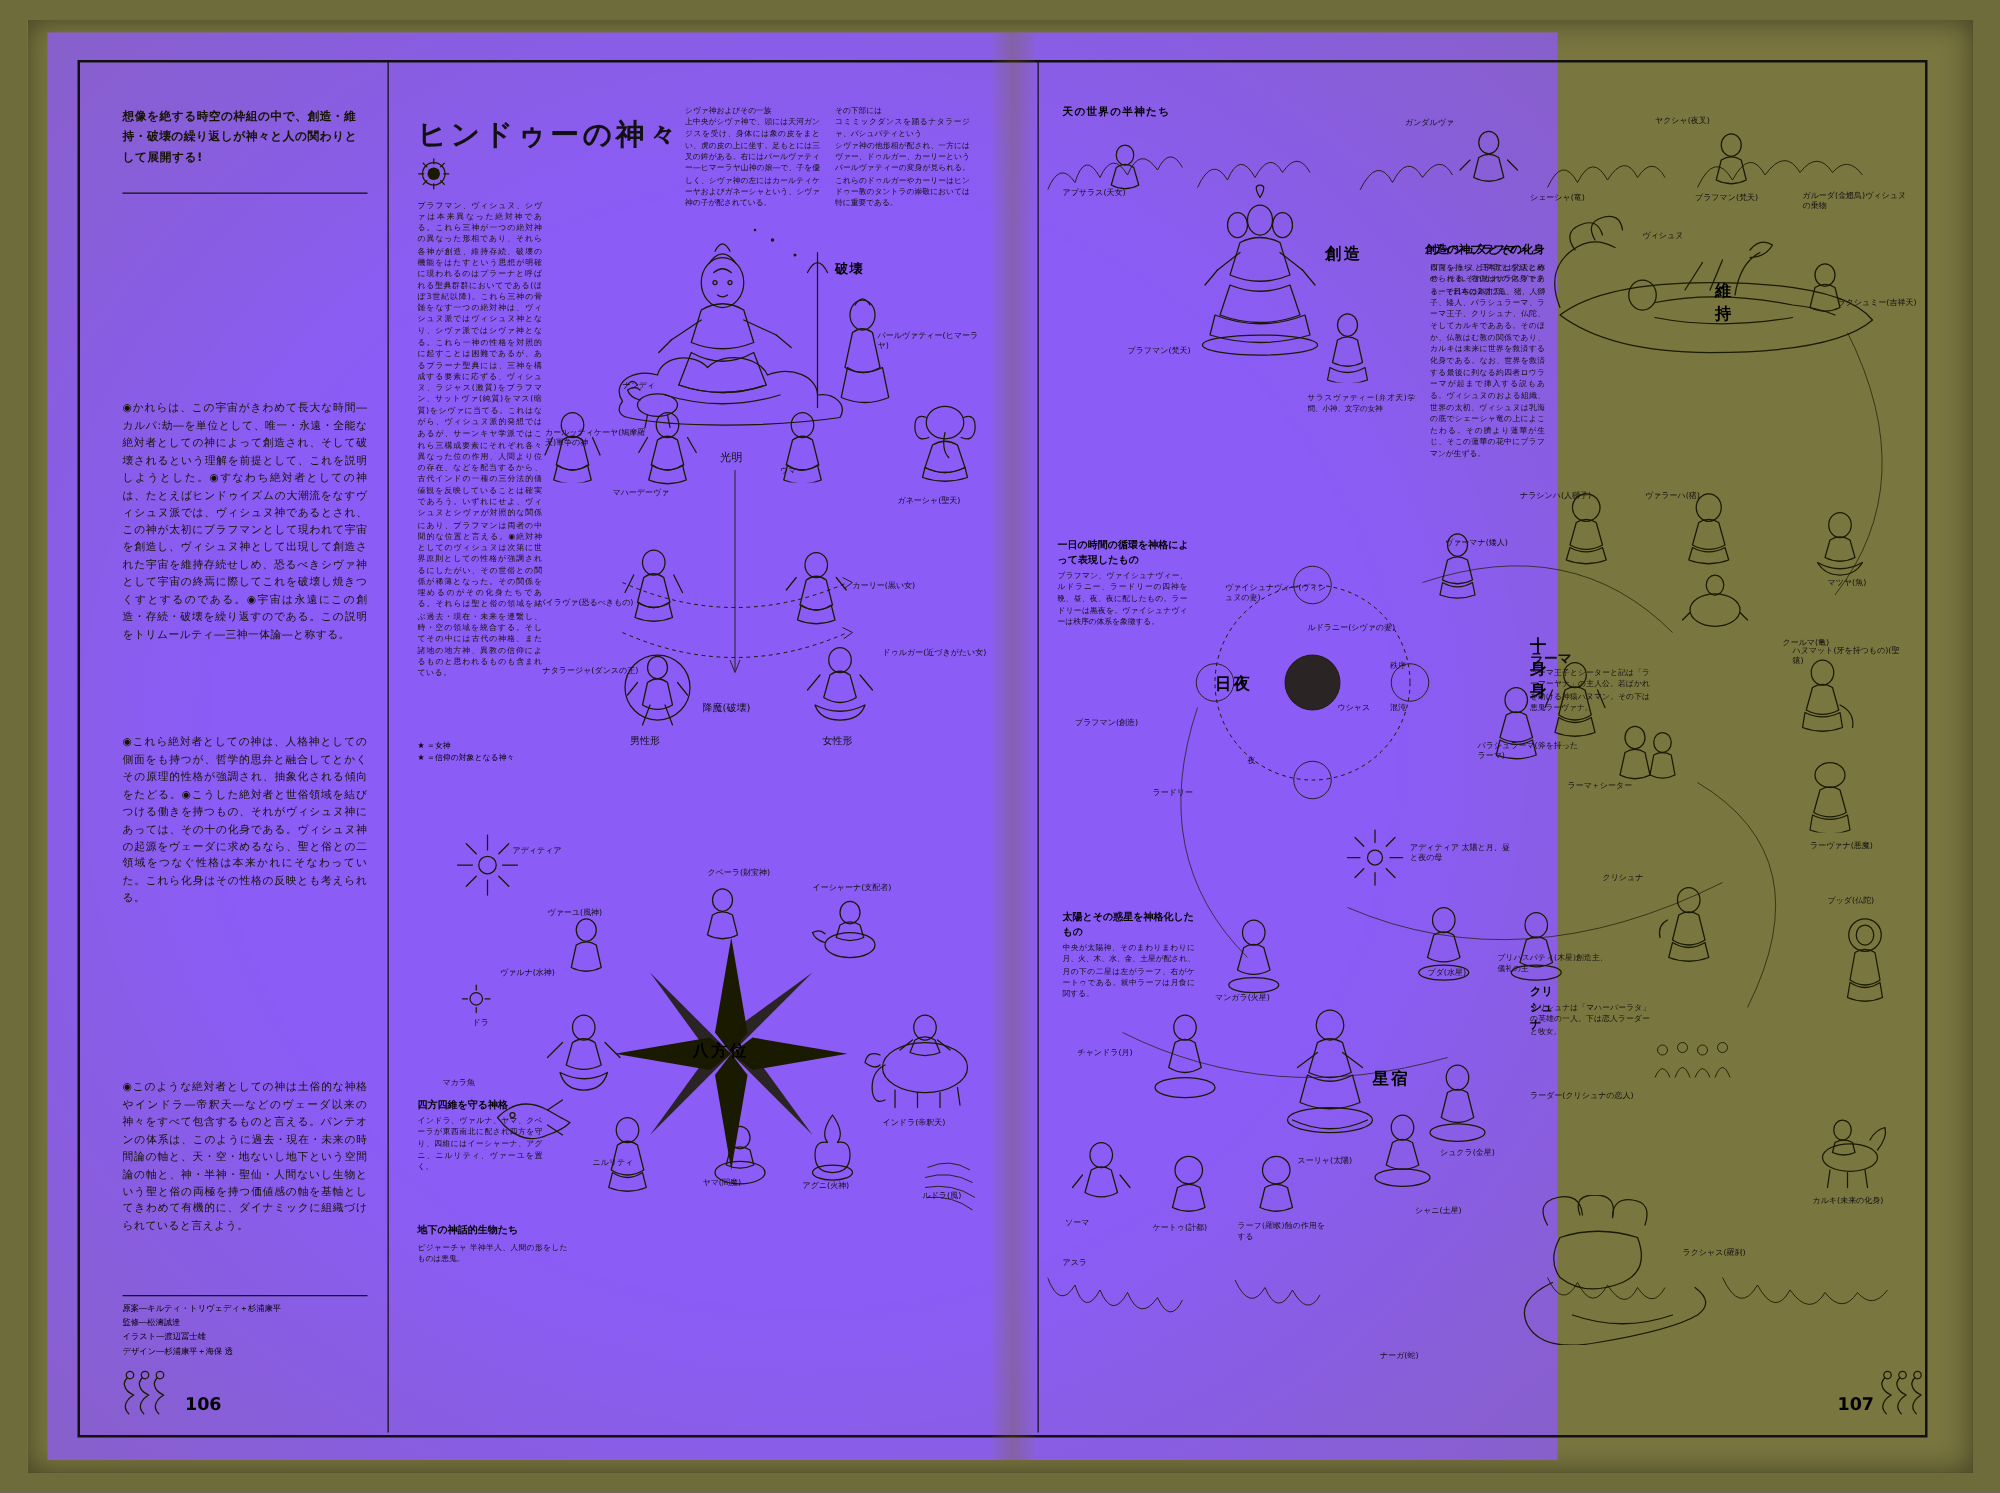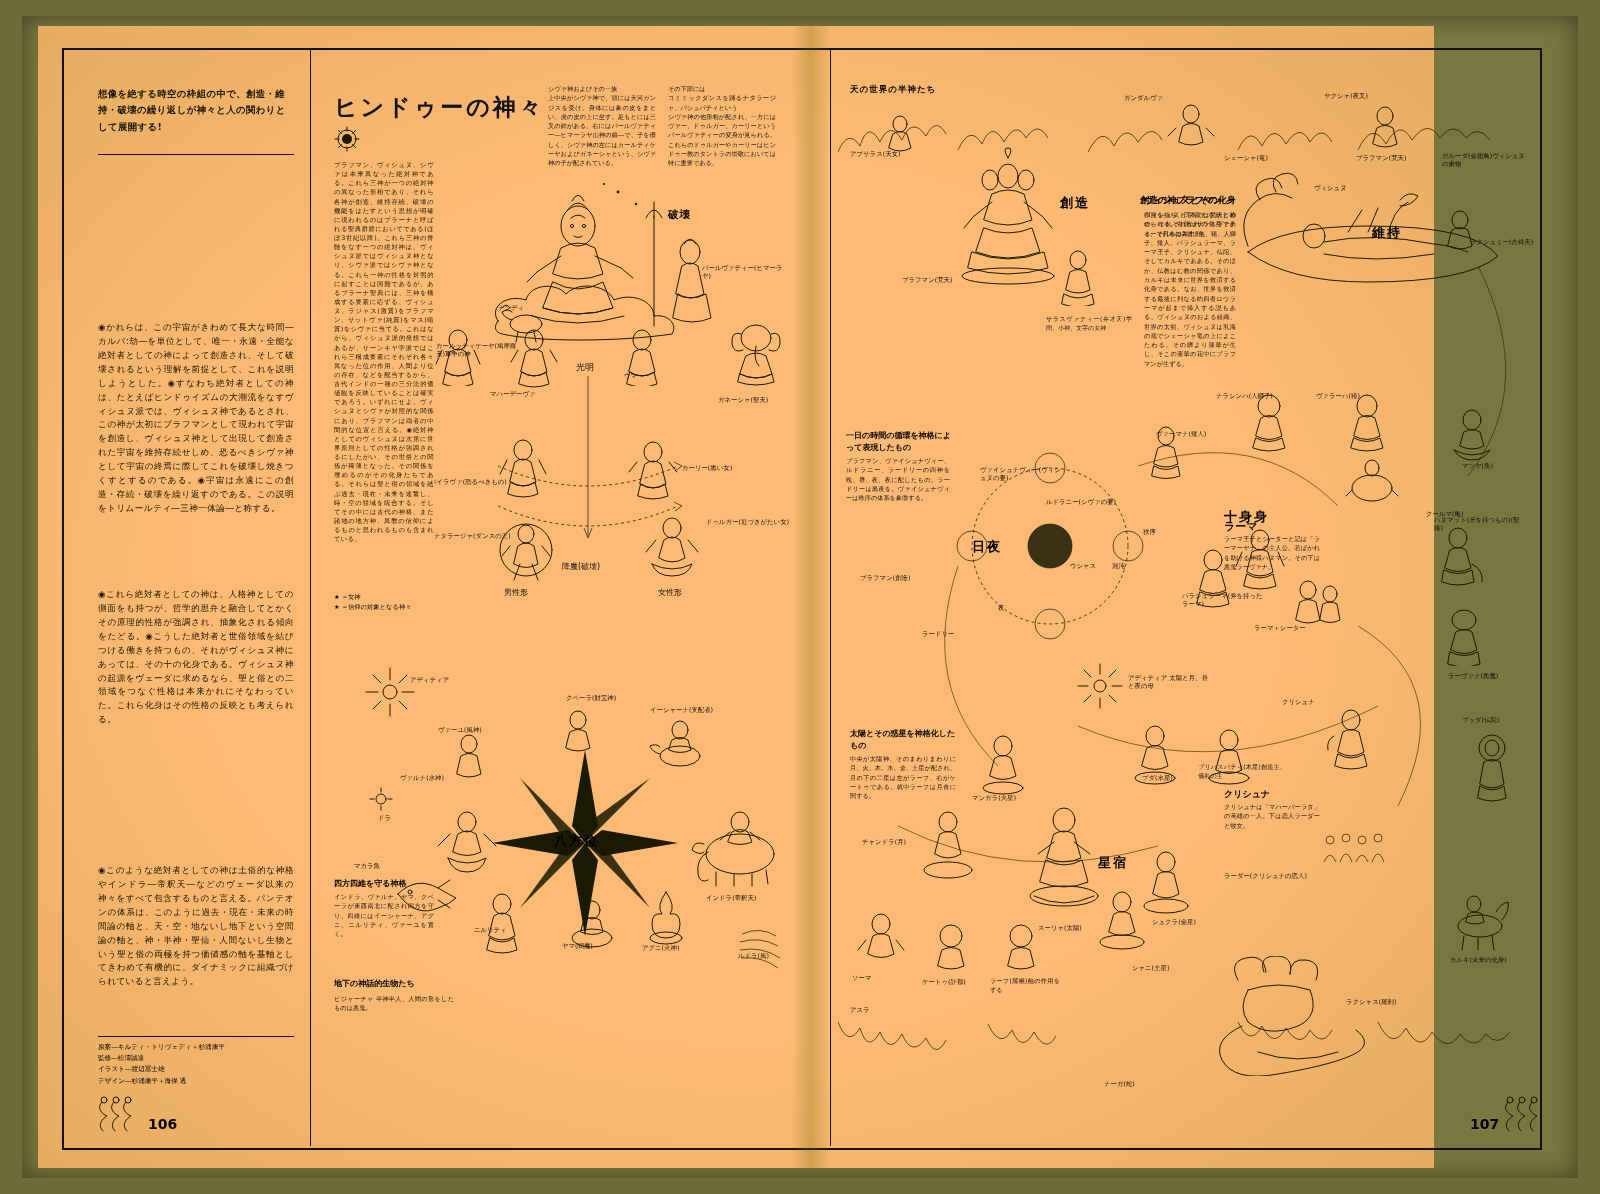--- a/index.html
+++ b/index.html
@@ -1,20 +1,20 @@
 <!DOCTYPE html>
 <html><head>
 <meta charset="utf-8">
 <style>
   html,body{margin:0;padding:0;background:#6d6a3a;}
   body{width:1600px;height:1194px;overflow:hidden;font-family:"DejaVu Sans","Liberation Sans",sans-serif;}
   #page{position:relative;width:1600px;height:1194px;background:#6f6c3c;}
   
   .book-edge{position:absolute;left:22px;top:16px;width:1556px;height:1162px;background:#7a7640;box-shadow:inset 0 0 24px rgba(0,0,0,.45);}
-  .spread{position:absolute;left:38px;top:26px;width:1396px;height:1142px;background:#fdba74;}
+  .spread{position:absolute;left:38px;top:26px;width:1208px;height:1142px;background:#8b5cf6;}
   .spread:before{content:"";position:absolute;left:0;top:0;right:0;bottom:0;
     background:radial-gradient(ellipse at 50% 50%, rgba(255,255,0,0) 55%, rgba(120,110,0,.18) 100%);
     pointer-events:none;}
   
   .gutter{position:absolute;left:756px;top:0;width:34px;height:100%;
     background:linear-gradient(to right, rgba(140,125,0,.05), rgba(120,105,0,.28) 48%, rgba(140,125,0,.05));}
   .frame{position:absolute;left:24px;top:22px;width:1476px;height:1098px;border:2px solid #111;}
   .vline{position:absolute;top:0;bottom:0;width:1px;background:#111;}
   .txtcol{position:absolute;font-size:8.6px;line-height:1.62;letter-spacing:.4px;color:#141400;text-align:justify;}
   .tiny{font-size:6.3px;line-height:1.45;}
@@ -731,21 +731,21 @@
             <circle cx="26" cy="96" r="15"></circle>
         </g>
       </svg>
     </div>
     <div class="lbl w" style="left:942px;top:440px;">ヴァイシュナヴィー(ヴィシュヌの妻)</div>
     <div class="lbl w" style="left:1008px;top:472px;">ルドラニー(シヴァの妻)</div>
     <div class="lbl w" style="left:822px;top:548px;">ブラフマン(創造)</div>
     <div class="lbl" style="left:884px;top:604px;">ラードリー</div>
     <div class="lbl" style="left:1032px;top:536px;">ウシャス</div>
     <div class="lbl" style="left:1074px;top:536px;">混沌</div>
-    <div class="lbl" style="left:1074px;top:502px;margin-left:31px;">秩序</div>
+    <div class="lbl" style="left:1074px;top:502px;">秩序</div>
     <div class="lbl" style="left:960px;top:578px;">夜</div>
 
     <div class="fig" style="left:1038px;top:636px;">
       <svg width="48" height="48" viewBox="0 0 48 48">
           <g class="ink">
             <circle cx="24" cy="24" r="6"></circle>
             <path d="M24 2 L24 12 M24 36 L24 46 M2 24 L12 24 M36 24 L46 24 M8 8 L15 15 M33 33 L40 40 M40 8 L33 15 M15 33 L8 40"></path>
           </g>
         </svg>
     </div>

